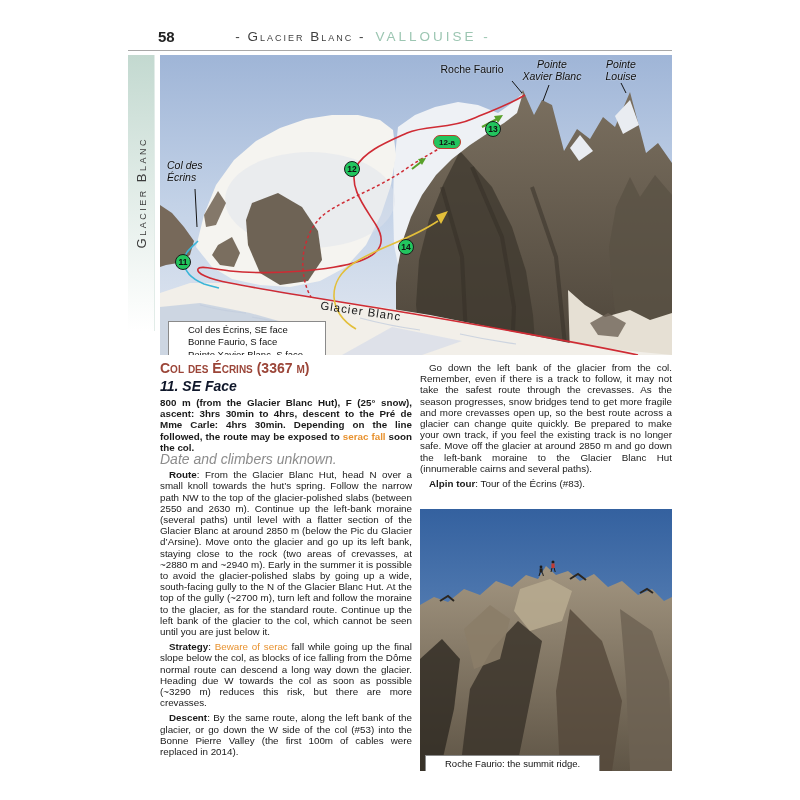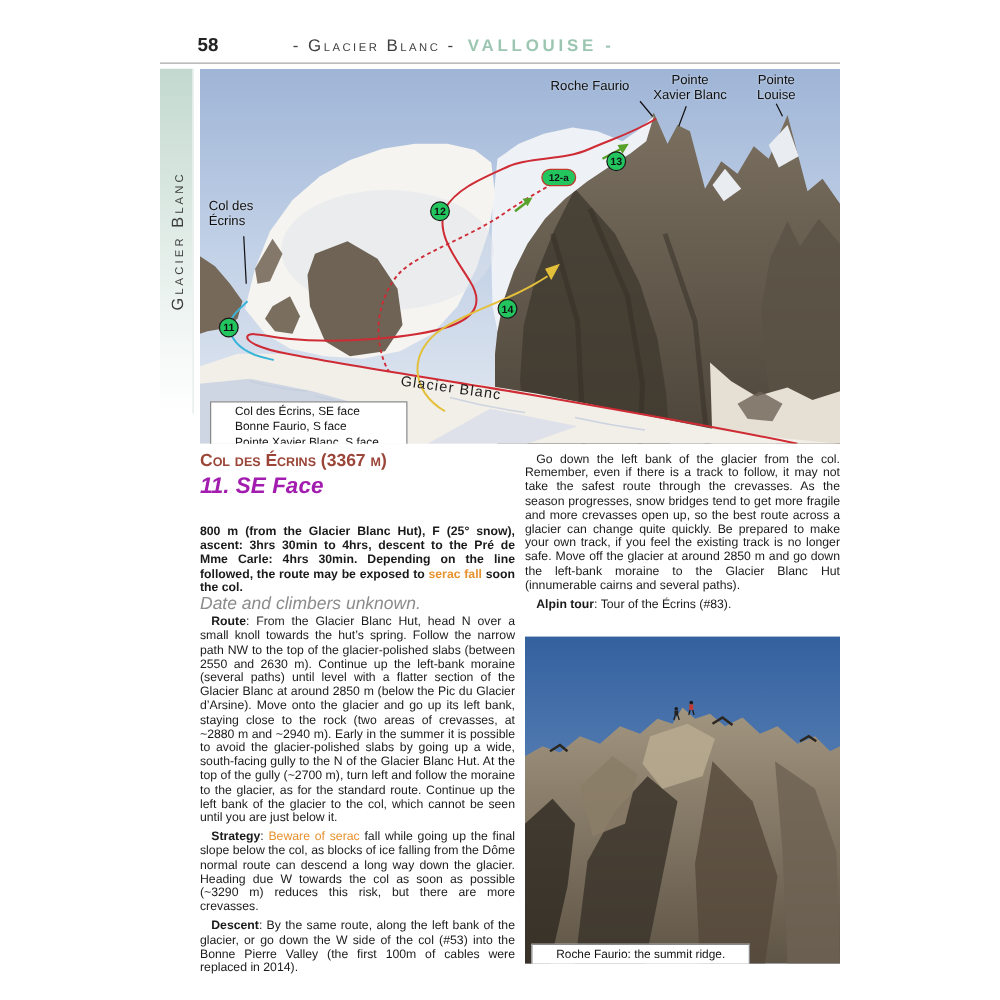--- a/index.html
+++ b/index.html
@@ -3,51 +3,51 @@
 <meta charset="utf-8">
 <style>
   html,body{margin:0;padding:0;}
   body{width:800px;height:800px;background:#ffffff;position:relative;overflow:hidden;
        font-family:"Liberation Sans",sans-serif;color:#1a1a1a;}
 
   
   #page-num{position:absolute;left:158px;top:28px;font-size:15px;font-weight:bold;color:#222;}
   #header-title{position:absolute;left:128px;top:29px;width:470px;text-align:center;font-size:13.5px;}
   #header-title .section{font-variant:small-caps;color:#3f3f3f;letter-spacing:2px;}
-  #header-title .region{color:#9cc6b2;letter-spacing:3px;text-transform:uppercase;margin-left:6px;font-weight:700;}
+  #header-title .region{color:#9cc6b2;letter-spacing:3px;text-transform:uppercase;margin-left:6px;font-weight:400;}
   #header-rule{position:absolute;left:128px;top:50px;width:544px;height:1px;background:#a8a8a8;}
 
   
   #sidebar{position:absolute;left:128px;top:55px;width:26px;height:276px;
            background:linear-gradient(#c3d9d0,#f4f8f6 80%,#ffffff);
            border-right:1px solid #e2ece8;display:flex;align-items:center;justify-content:center;}
   #sidebar span{writing-mode:vertical-rl;transform:rotate(180deg);
            font-variant:small-caps;font-size:13px;letter-spacing:2.5px;color:#3c3c3c;}
 
   
   #photo-top{position:absolute;left:160px;top:55px;width:512px;height:300px;overflow:hidden;}
   #photo-top svg{position:absolute;left:0;top:0;}
   .peak-label{position:absolute;font-size:10.5px;color:#0e0e0e;line-height:1.15;text-align:center;
               text-shadow:0 0 2px rgba(255,255,255,.55);}
-  .peak-label span{display:block;}
+  .peak-label span{display:block;font-style:italic;}
   #label-col{text-align:left;}
   #glacier-label{position:absolute;left:160px;top:252px;width:110px;font-size:11.5px;letter-spacing:1px;
                  color:#1c1c1c;transform:rotate(8deg);}
   .marker{position:absolute;width:16px;height:16px;border-radius:50%;background:#22c55e;
           border:1.5px solid #1b1b1b;font-size:8.5px;font-weight:bold;color:#111;
           display:flex;align-items:center;justify-content:center;box-sizing:border-box;}
   .marker.oval{width:28px;height:14px;border-radius:8px;border-color:#c0392b;font-size:8px;}
   .photo-caption{position:absolute;background:#ffffff;border:1px solid #8a8a8a;
                  padding:2px 19px;font-size:9.5px;line-height:1.3;color:#111;}
 
   
   #columns{position:absolute;left:160px;top:360px;width:512px;display:flex;gap:8px;}
   .col{width:252px;}
   .title{font-size:14px;font-weight:bold;font-variant:small-caps;color:#9b4538;margin:0 0 2px;}
-  .sub{font-size:18px;font-weight:bold;font-style:italic;color:#a21caf;margin:0 0 21px;}
+  .sub{font-size:14px;font-weight:bold;font-style:italic;color:#0f172a;margin:0 0 3px;}
   .col p{font-size:9.8px;line-height:11.2px;text-align:justify;margin:0;}
   p.bold{font-weight:bold;}
   .orange{color:#e8922f;}
   p.date{font-style:italic;color:#8c8c8c;font-size:14px;margin:1px 0 3px;text-align:left;}
   p.refs{font-weight:bold;font-size:10px;margin:3px 0 6px;display:flex;align-items:center;gap:5px;text-align:left;}
   p.indent{text-indent:9px;margin-top:4px;}
   .lbl{font-weight:bold;}
 
   
   #photo-bottom{position:relative;margin-top:20px;width:252px;height:262px;overflow:hidden;}

